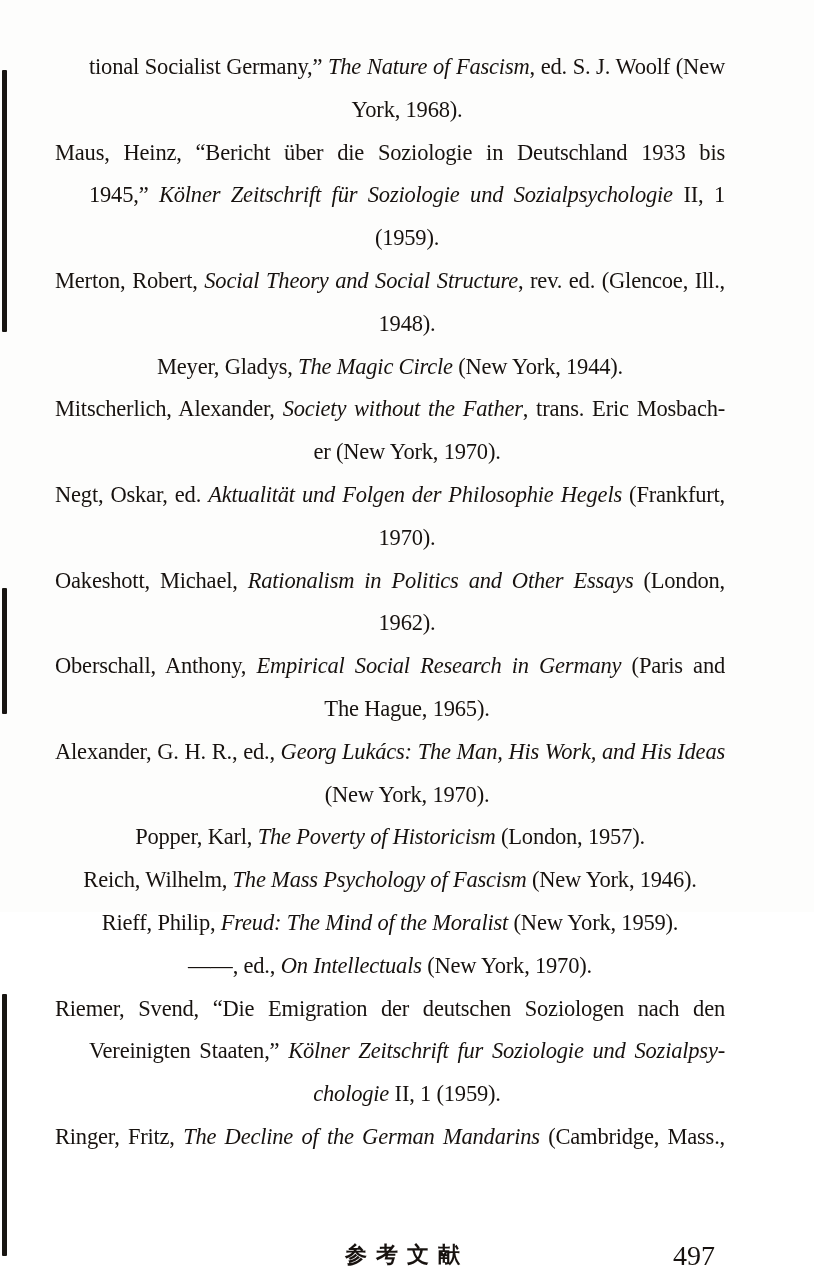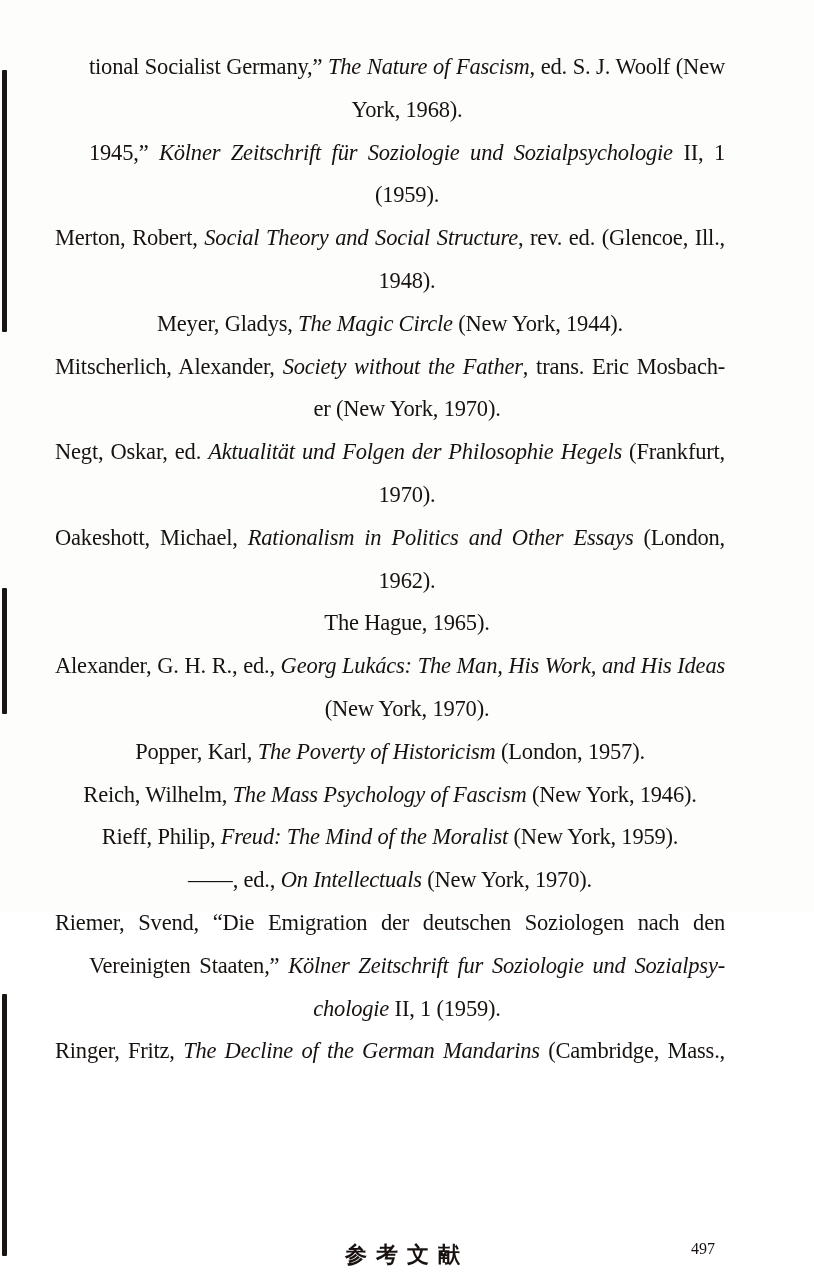--- a/index.html
+++ b/index.html
@@ -50,47 +50,49 @@
     text-align: center;
     font-size: 22px;
     letter-spacing: 9px;
     color: #17120f;
     font-family: "Liberation Serif", "DejaVu Serif", serif;
     font-weight: 700;
   }
   .footer-page {
     position: absolute;
     right: 99px; top: 0;
-    font-size: 16px;
+    font-size: 28px;
     color: #17120f;
   }
 </style>
 </head>
 <body>
 
 <div class="page">
 
   <div class="edge-seg edge-a"></div>
   <div class="edge-seg edge-b"></div>
   <div class="edge-seg edge-c"></div>
 
   <div class="content">
       <div class="line cont j"><span class="rm">tional Socialist Germany,” </span><span class="it">The Nature of Fascism</span><span class="rm">, ed. S. J. Woolf (New</span></div>
       <div class="line cont"><span class="rm">York, 1968).</span></div>
+      <div class="line j"><span class="rm">Maus, Heinz, “Bericht über die Soziologie in Deutschland 1933 bis</span></div>
       <div class="line cont j"><span class="rm">1945,” </span><span class="it">Kölner Zeitschrift für Soziologie und Sozialpsychologie</span><span class="rm"> II, 1</span></div>
       <div class="line cont"><span class="rm">(1959).</span></div>
       <div class="line j"><span class="rm">Merton, Robert, </span><span class="it">Social Theory and Social Structure</span><span class="rm">, rev. ed. (Glencoe, Ill.,</span></div>
       <div class="line cont"><span class="rm">1948).</span></div>
       <div class="line"><span class="rm">Meyer, Gladys, </span><span class="it">The Magic Circle</span><span class="rm"> (New York, 1944).</span></div>
       <div class="line j"><span class="rm">Mitscherlich, Alexander, </span><span class="it">Society without the Father</span><span class="rm">, trans. Eric Mosbach-</span></div>
       <div class="line cont"><span class="rm">er (New York, 1970).</span></div>
       <div class="line j"><span class="rm">Negt, Oskar, ed. </span><span class="it">Aktualität und Folgen der Philosophie Hegels</span><span class="rm"> (Frankfurt,</span></div>
       <div class="line cont"><span class="rm">1970).</span></div>
       <div class="line j"><span class="rm">Oakeshott, Michael, </span><span class="it">Rationalism in Politics and Other Essays</span><span class="rm"> (London,</span></div>
       <div class="line cont"><span class="rm">1962).</span></div>
+      <div class="line j"><span class="rm">Oberschall, Anthony, </span><span class="it">Empirical Social Research in Germany</span><span class="rm"> (Paris and</span></div>
       <div class="line cont"><span class="rm">The Hague, 1965).</span></div>
       <div class="line j"><span class="rm">Alexander, G. H. R., ed., </span><span class="it">Georg Lukács: The Man, His Work, and His Ideas</span></div>
       <div class="line cont"><span class="rm">(New York, 1970).</span></div>
       <div class="line"><span class="rm">Popper, Karl, </span><span class="it">The Poverty of Historicism</span><span class="rm"> (London, 1957).</span></div>
       <div class="line"><span class="rm">Reich, Wilhelm, </span><span class="it">The Mass Psychology of Fascism</span><span class="rm"> (New York, 1946).</span></div>
       <div class="line"><span class="rm">Rieff, Philip, </span><span class="it">Freud: The Mind of the Moralist</span><span class="rm"> (New York, 1959).</span></div>
       <div class="line"><span class="rm">——, ed., </span><span class="it">On Intellectuals</span><span class="rm"> (New York, 1970).</span></div>
       <div class="line j"><span class="rm">Riemer, Svend, “Die Emigration der deutschen Soziologen nach den</span></div>
       <div class="line cont j"><span class="rm">Vereinigten Staaten,” </span><span class="it">Kölner Zeitschrift fur Soziologie und Sozialpsy-</span></div>
       <div class="line cont"><span class="it">chologie</span><span class="rm"> II, 1 (1959).</span></div>

